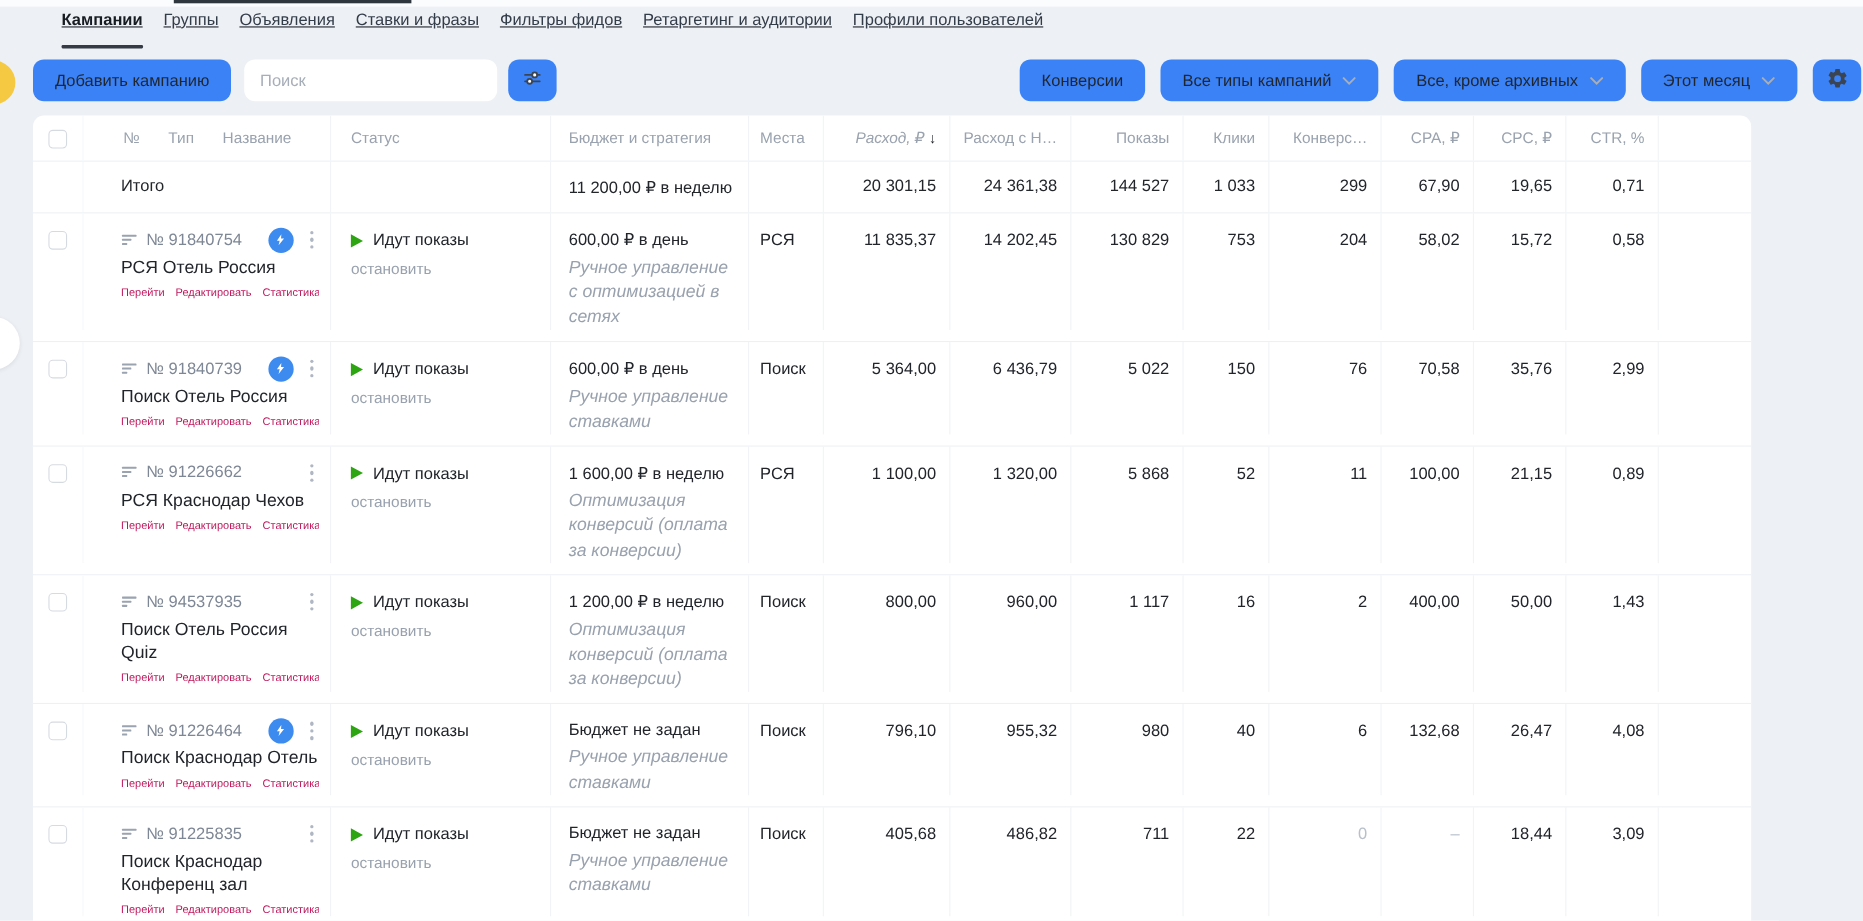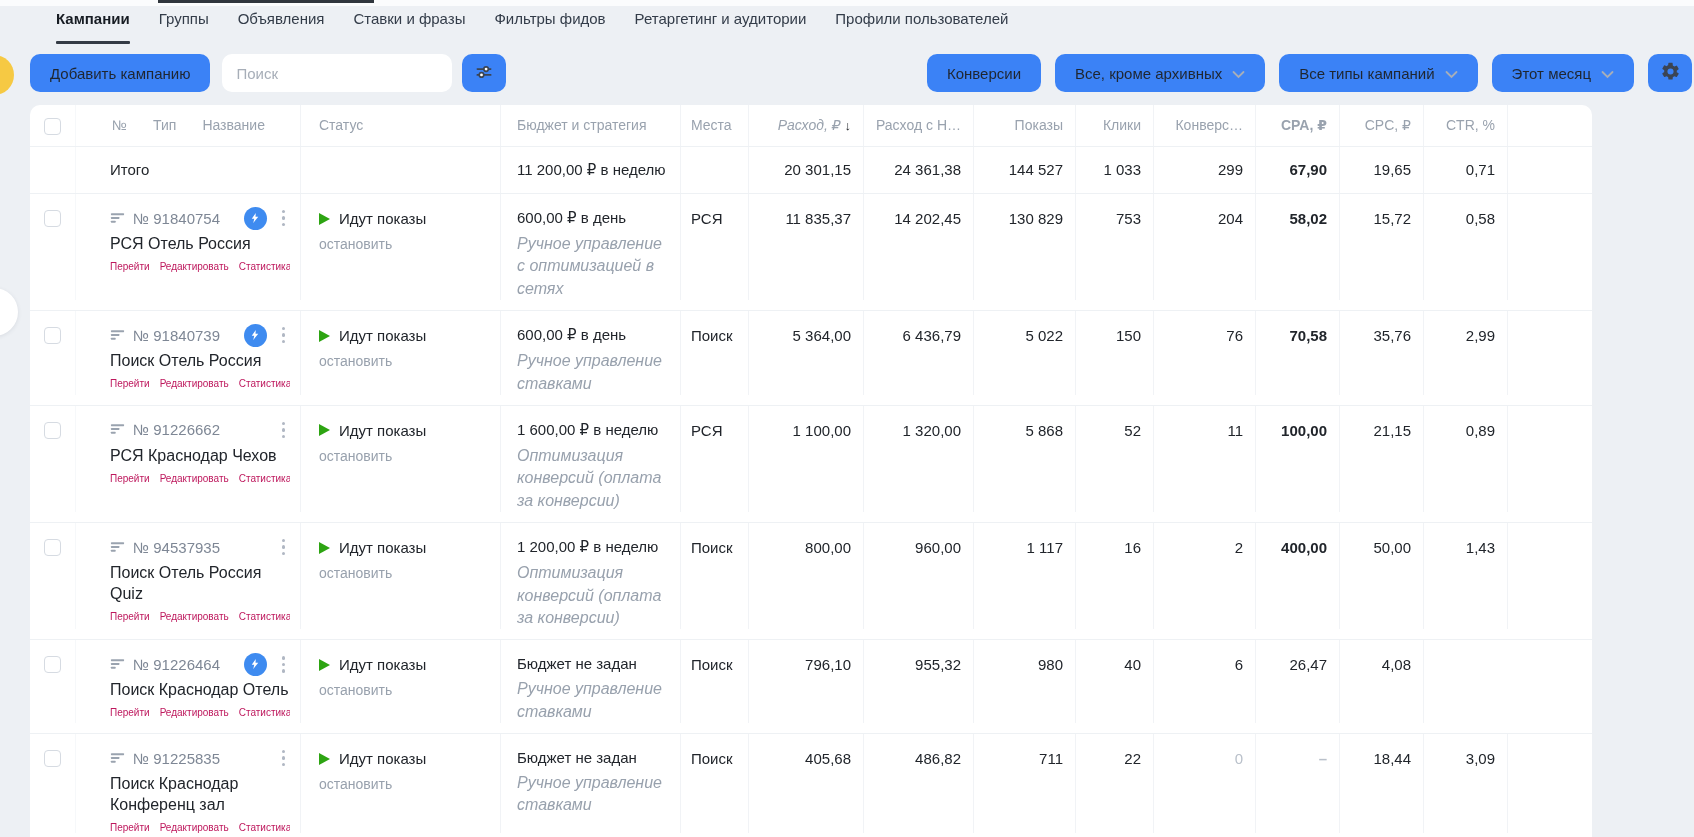--- a/index.html
+++ b/index.html
@@ -11,21 +11,21 @@
   
   .top-strip { position:absolute; top:0; left:0; width:100%; height:6px; background:#fbfcfd; }
   .top-dark-line { position:absolute; top:0; left:158px; width:216px; height:3px; background:#30363d; }
 
   
   .fab { position:absolute; border-radius:50%; }
   .fab-yellow { top:55px; left:-26px; width:40px; height:40px; background:#f6c943; }
   .fab-white { top:288px; left:-30px; width:48px; height:48px; background:#ffffff; box-shadow:0 1px 4px rgba(40,50,65,.10); }
 
   
-  .tab-bar { display:flex; gap:29px; padding:10px 0 0 56px; height:46px; }
+  .tab-bar { display:flex; gap:19px; padding:10px 0 0 56px; height:46px;text-decoration:underline; }
   .tab { position:relative; font-size:15px; color:#333c49; cursor:pointer; padding-bottom:20px; white-space:nowrap; }
   .tab.active { color:#171c23; font-weight:bold; }
   .tab.active::after { content:""; position:absolute; left:0; right:0; bottom:2px; height:3px; background:#343b45; border-radius:1px; }
 
   
   .toolbar { display:flex; align-items:center; margin:7px 2px 0 30px; height:40px; }
   .btn {
     background:#3b82f6; border:none; border-radius:10px; height:38px;
     font-family:inherit; font-size:15px; color:#1f2630; padding:0 20px;
     display:inline-flex; align-items:center; gap:10px; cursor:pointer; white-space:nowrap;
@@ -46,21 +46,21 @@
   .c-name   { width:225px; padding-left:34px; padding-right:10px; }
   .c-status { width:200px; padding-left:18px; }
   .c-budget { width:180px; padding-left:16px; padding-right:12px; }
   .c-places { width:68px;  padding-left:10px; font-size:15px; }
   .num      { font-size:15px; text-align:right; padding-right:12px; white-space:nowrap; }
   .c-cost   { width:115px; }
   .c-costn  { width:110px; }
   .c-shows  { width:102px; }
   .c-clicks { width:78px; }
   .c-conv   { width:102px; }
-  .c-cpa    { width:84px;font-weight:bold; }
+  .c-cpa    { width:84px; }
   .c-cpc    { width:84px; }
   .c-ctr    { width:84px; }
   .c-spacer { flex:1 1 auto; }
   .c-status,.c-budget,.c-places,.c-cost,.c-costn,.c-shows,.c-clicks,.c-conv,.c-cpa,.c-cpc,.c-ctr,.c-spacer { border-left:1px solid #f1f3f6; }
   .c-name { border-left:1px solid #f6f8fa; }
 
   
   .thead { min-height:42px; }
   .thead .cell { padding-top:12px; font-size:14px; color:#99a2ae; }
   .thead .c-name { display:flex; gap:26px; padding-left:36px; }
@@ -125,29 +125,29 @@
         <line x1="4" y1="8.5" x2="20" y2="8.5"></line>
         <circle cx="14.5" cy="8.5" r="2.7" fill="#fff"></circle>
         <line x1="4" y1="15.5" x2="20" y2="15.5"></line>
         <circle cx="9" cy="15.5" r="2.7" fill="#fff"></circle>
       </svg>
     </span>
   </button>
   <div class="toolbar-right">
     <button class="btn">Конверсии</button>
     <button class="btn">
-      <span>Все, кроме архивных</span>
+      <span>Все типы кампаний</span>
       <span class="chev">
         <svg width="13" height="9" viewBox="0 0 13 9" fill="none" stroke="#a7aeb9" stroke-width="1.8" stroke-linecap="round">
             <polyline points="1.5,2 6.5,7 11.5,2"></polyline>
           </svg>
       </span>
     </button>
     <button class="btn">
-      <span>Все типы кампаний</span>
+      <span>Все, кроме архивных</span>
       <span class="chev">
         <svg width="13" height="9" viewBox="0 0 13 9" fill="none" stroke="#a7aeb9" stroke-width="1.8" stroke-linecap="round">
             <polyline points="1.5,2 6.5,7 11.5,2"></polyline>
           </svg>
       </span>
     </button>
     <button class="btn">
       <span>Этот месяц</span>
       <span class="chev">
         <svg width="13" height="9" viewBox="0 0 13 9" fill="none" stroke="#a7aeb9" stroke-width="1.8" stroke-linecap="round">
@@ -458,20 +458,21 @@
     <div class="cell c-budget">
       <div class="bmain">Бюджет не задан</div>
       <div class="bstrat">Ручное управление ставками</div>
     </div>
     <div class="cell c-places">Поиск</div>
     <div class="cell num c-cost">796,10</div>
     <div class="cell num c-costn">955,32</div>
     <div class="cell num c-shows">980</div>
     <div class="cell num c-clicks">40</div>
     <div class="cell num c-conv">6</div>
+    <div class="cell num c-cpa">132,68</div>
     <div class="cell num c-cpc">26,47</div>
     <div class="cell num c-ctr">4,08</div>
     <div class="cell c-spacer"></div>
   </div>
       <div class="trow drow no-badge">
     <div class="cell c-cb">
           <div class="checkbox"></div>
         </div>
     <div class="cell c-name">
       <div class="line1">

